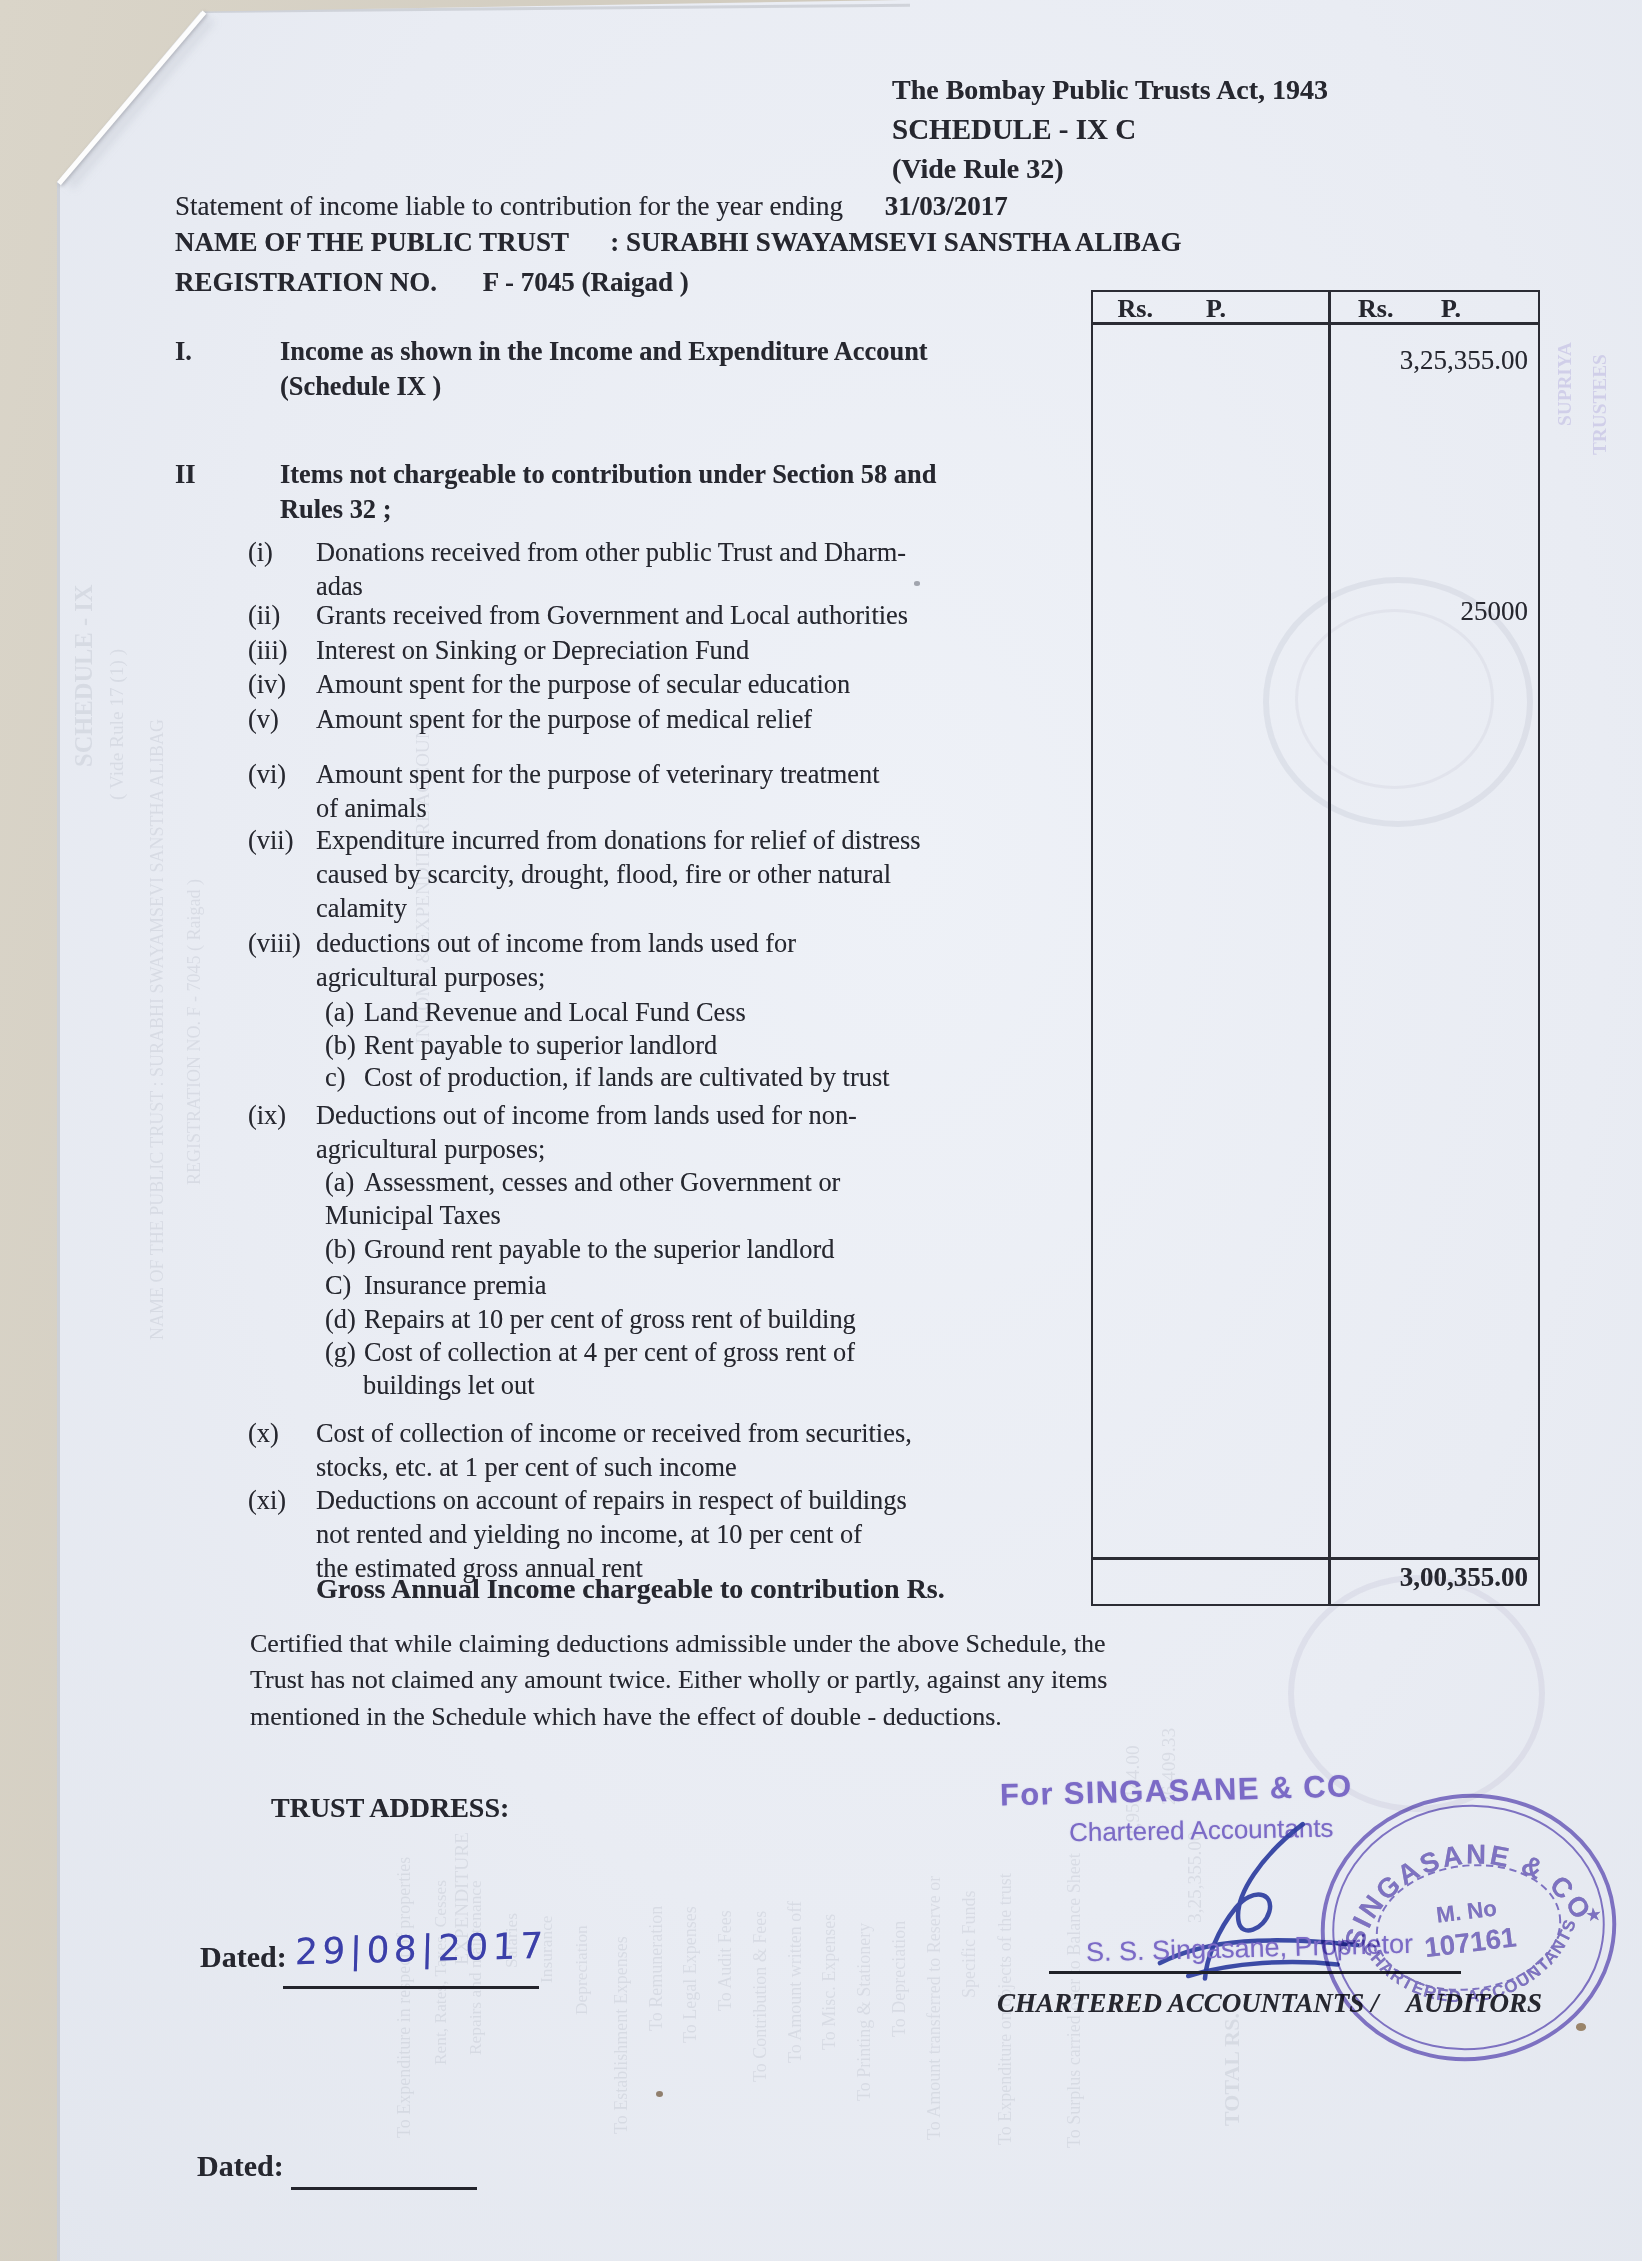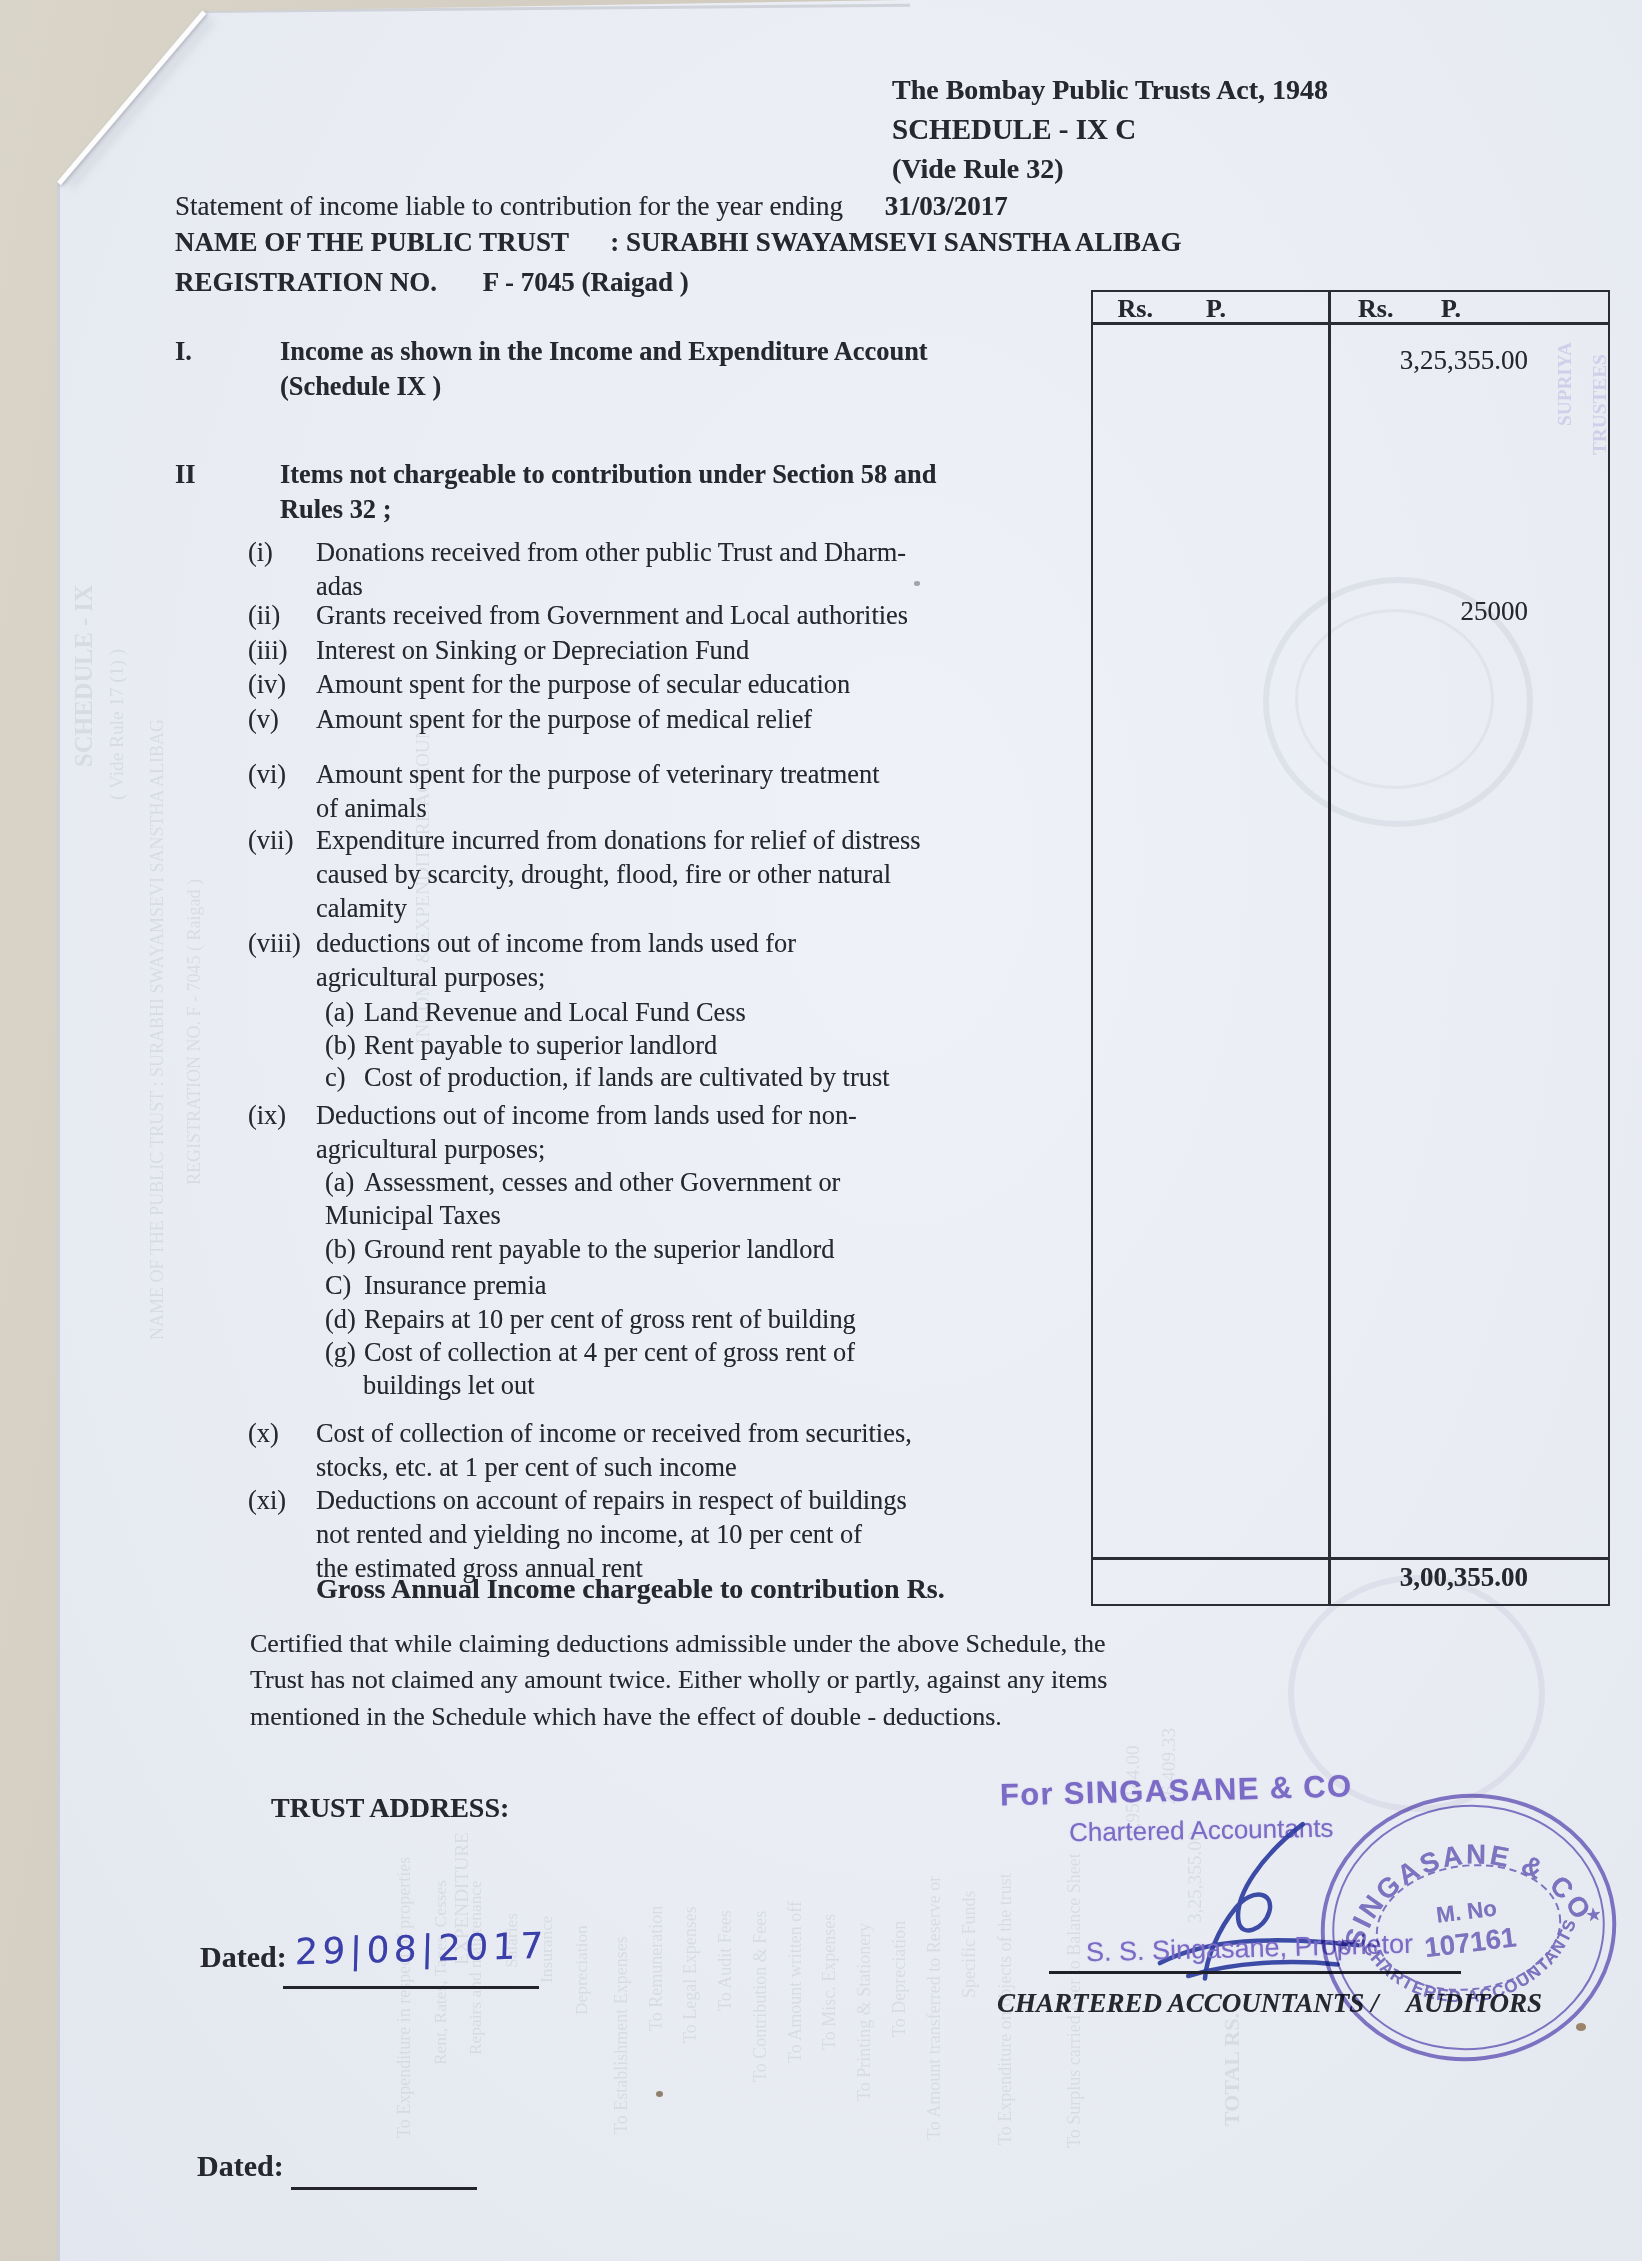--- a/index.html
+++ b/index.html
@@ -27,21 +27,21 @@
   
   .fold-line{position:absolute;left:57px;top:182px;width:225px;height:4.5px;background:#fdfdfd;
     transform:rotate(-49.7deg);transform-origin:0 0;box-shadow:0 1.9px 3.9px rgba(110,112,125,.45);}
   .fold-shade{position:absolute;left:66px;top:183px;width:219px;height:10.3px;background:rgba(120,124,140,.14);
     filter:blur(4.5px);transform:rotate(-49.7deg);transform-origin:0 0;}
   .edge-left{position:absolute;left:57px;top:180px;width:3.2px;height:2081px;background:rgba(140,142,152,.28);}
   .edge-top{position:absolute;left:201px;top:10.3px;width:709px;height:2.6px;background:rgba(150,152,160,.30);transform:rotate(-0.5deg);transform-origin:0 0;}
   
   .hdr{font-weight:bold;font-size:28px;line-height:39px;}
   
-  .tbl{position:absolute;left:1091px;top:290px;width:519px;height:1316px;border:2.6px solid #2b2c34;box-sizing:border-box;}
+  .tbl{position:absolute;left:1091px;top:290px;width:449px;height:1316px;border:2.6px solid #2b2c34;box-sizing:border-box;}
   .tbl .hline{position:absolute;left:0;width:100%;height:2.6px;background:#2b2c34;}
   .tbl .vline{position:absolute;top:0;left:235px;width:2.6px;height:100%;background:#2b2c34;}
   .tbl .hcell{position:absolute;font-size:26px;font-weight:bold;top:1.9px;}
   .amt{position:absolute;width:200px;text-align:right;font-size:27px;}
   
   .sec{position:absolute;left:175px;font-size:26.4px;font-weight:bold;}
   .sec .no{position:absolute;left:0;line-height:35px;}
   .sec .tx{margin-left:105px;}
   .sec .ln{line-height:35px;}
   .itm{position:absolute;left:248px;font-size:26.4px;}
@@ -108,21 +108,21 @@
   <div class="bt" style="left:1122px;top:1837px;font-size:19.3px">1,95,144.00</div>
   <div class="bt" style="left:1158px;top:1805px;font-size:19.3px">26,409.33</div>
   <div class="bt" style="left:1184px;top:1923px;font-size:19.3px">3,25,355.00</div>
   <div class="bt btp b" style="left:1554px;top:426px;font-size:19.3px">SUPRIYA</div>
   <div class="bt btp b" style="left:1589px;top:455px;font-size:19.3px">TRUSTEES</div>
 
   <div class="ghost" style="left:1263px;top:577px;width:258px;height:238px;border:6.4px solid rgba(145,148,168,.14)"></div>
   <div class="ghost" style="left:1295px;top:609px;width:193px;height:174px;border:3.9px solid rgba(145,148,168,.10)"></div>
   <div class="ghost" style="left:1288px;top:1575px;width:245px;height:225px;border:6.4px solid rgba(150,142,175,.13)"></div>
 
-  <div class="abs hdr" style="left:892px;top:70px">The Bombay Public Trusts Act, 1948</div>
+  <div class="abs hdr" style="left:892px;top:70px">The Bombay Public Trusts Act, 1943</div>
   <div class="abs hdr" style="left:892px;top:110px;font-size:29px">SCHEDULE - IX C</div>
   <div class="abs hdr" style="left:892px;top:149px">(Vide Rule 32)</div>
 
   <div class="abs" style="left:175px;top:191px;font-size:27px">
     <span>Statement of income liable to contribution for the year ending</span>
     <span class="b" style="margin-left:35px">31/03/2017</span>
   </div>
   <div class="abs b" style="left:175px;top:227px;font-size:27px">
     <span>NAME OF THE PUBLIC TRUST</span>
     <span style="margin-left:35px">: SURABHI SWAYAMSEVI SANSTHA ALIBAG</span>

